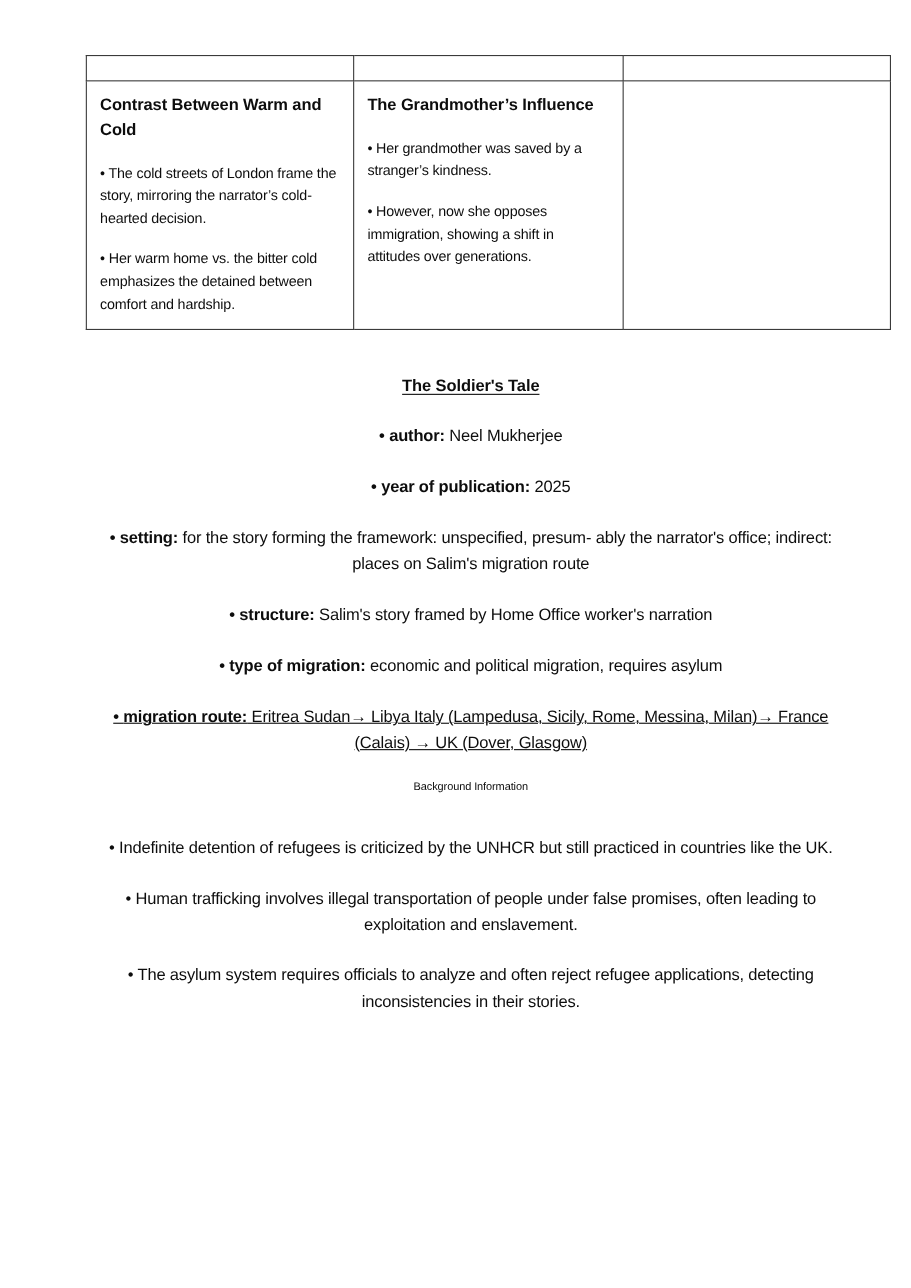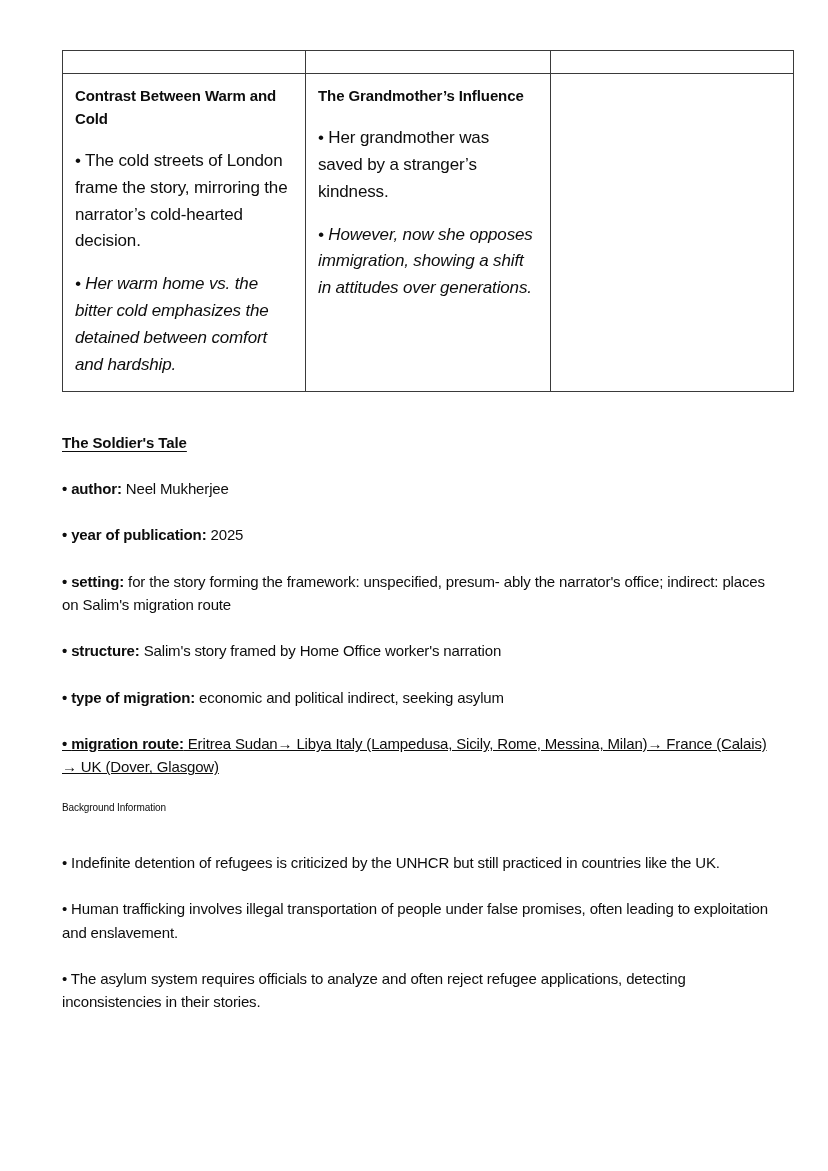--- a/index.html
+++ b/index.html
@@ -12,21 +12,21 @@
     height: 1171px;
     font-family: "Liberation Sans", sans-serif;
     color: #0d0d0d;
     -webkit-font-smoothing: antialiased;
   }
   .page {
     position: relative;
     width: 828px;
     height: 1171px;
     box-sizing: border-box;
-    padding: 50px 50px 0 62px;
+    padding: 50px 50px 0 78px;
     overflow: hidden;
   }
 
   
   table.notes-table {
     border-collapse: collapse;
     width: 728px;
     table-layout: fixed;
     margin: 0 0 0 0;
   }
@@ -49,30 +49,31 @@
   }
 
   .cell-title {
     font-weight: bold;
     font-size: 15px;
     line-height: 1.53;
     margin: 0 0 17px 0;
     letter-spacing: -0.1px;
   }
   .cell-bullet {
-    font-size: 17px;
+    font-size: 13px;
     line-height: 1.58;
     margin: 0 0 16px 0;
     letter-spacing: -0.15px;
   }
-  .cell-bullet:last-child { margin-bottom: 0; font-style: italic; }
+  .cell-bullet:last-child { margin-bottom: 0; }
 
   
   .doc-body {
     margin-top: 42px;
+    text-align: center;
   }
   h2.section-heading-underlined {
     font-size: 15px;
     font-weight: bold;
     margin: 0 0 26px 0;
     text-decoration: underline;
     text-underline-offset: 3px;
     letter-spacing: -0.1px;
   }
   h3.section-heading {
@@ -129,21 +130,21 @@
     <p class="bullet"><span class="lead"><span>• </span><span>author:</span></span><span> Neel Mukherjee</span></p>
 
     <p class="bullet"><span class="lead"><span>• </span><span>year of publication:</span></span><span> 2025</span></p>
 
     <p class="bullet"><span class="lead"><span>• </span><span>setting:</span></span><span> for the story forming the framework: unspecified, presum- ably the narrator's office; indirect: places on Salim's migration route</span></p>
 
 
 
     <p class="bullet"><span class="lead"><span>• </span><span>structure:</span></span><span> Salim's story framed by Home Office worker's narration</span></p>
 
-    <p class="bullet"><span class="lead"><span>• </span><span>type of migration:</span></span><span> economic and political indirect, seeking asylum</span></p>
+    <p class="bullet"><span class="lead"><span>• </span><span>type of migration:</span></span><span> economic and political migration, requires asylum</span></p>
 
     <p class="bullet tight-gap"><span class="lead"><span>• </span><span>migration route:</span></span><span> Eritrea Sudan→ Libya Italy (Lampedusa, Sicily, Rome, Messina, Milan)→ France (Calais) → UK (Dover, Glasgow)</span></p>
 
     <h3 class="section-heading">Background Information</h3>
 
     <p class="bullet">• Indefinite detention of refugees is criticized by the UNHCR but still practiced in countries like the UK.</p>
     <p class="bullet">• Human trafficking involves illegal transportation of people under false promises, often leading to exploitation and enslavement.</p>
     <p class="bullet">• The asylum system requires officials to analyze and often reject refugee applications, detecting inconsistencies in their stories.</p>
 
   </div>

